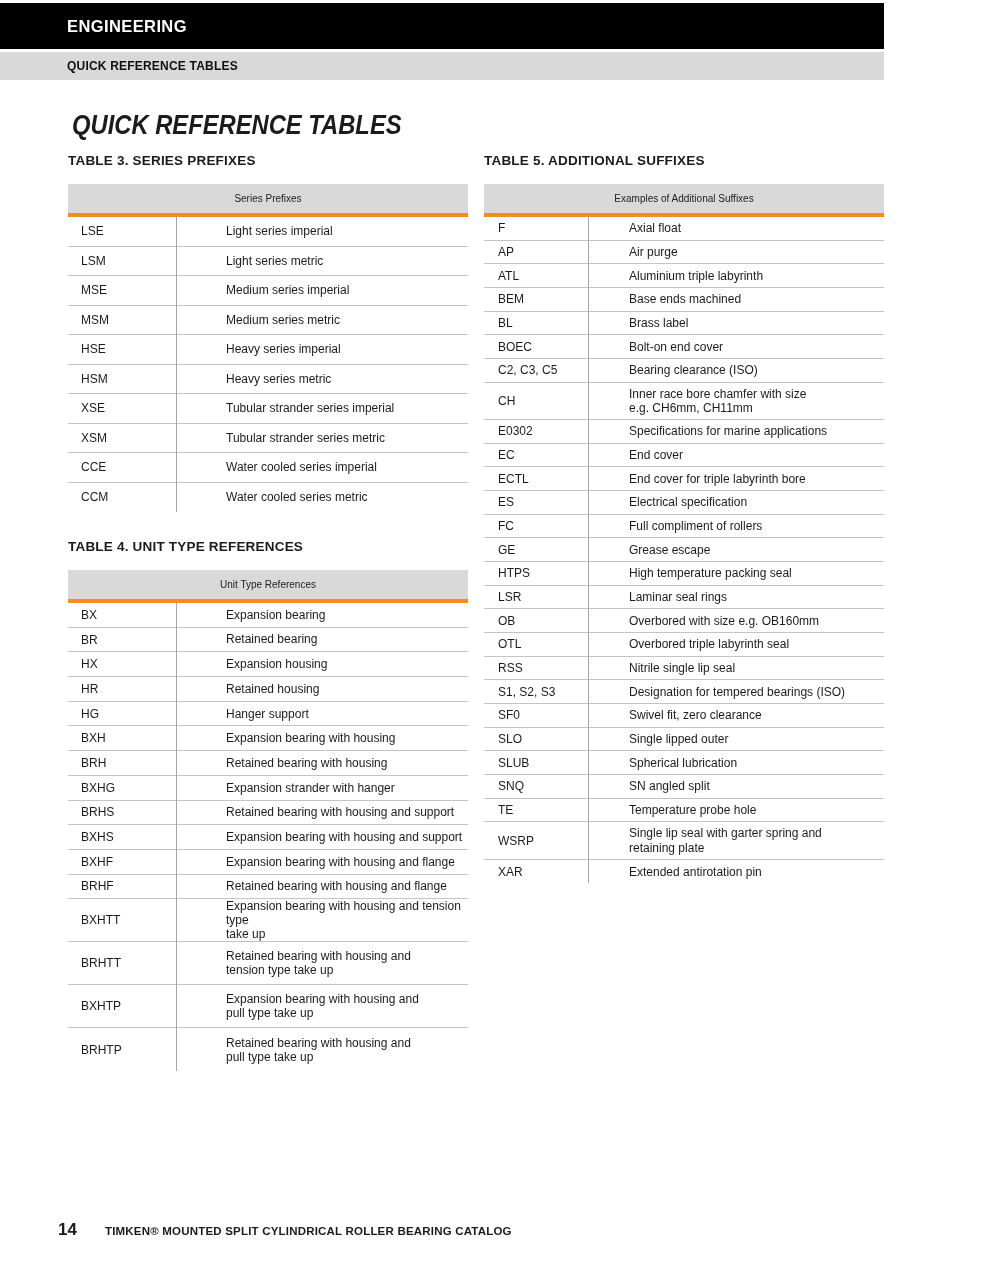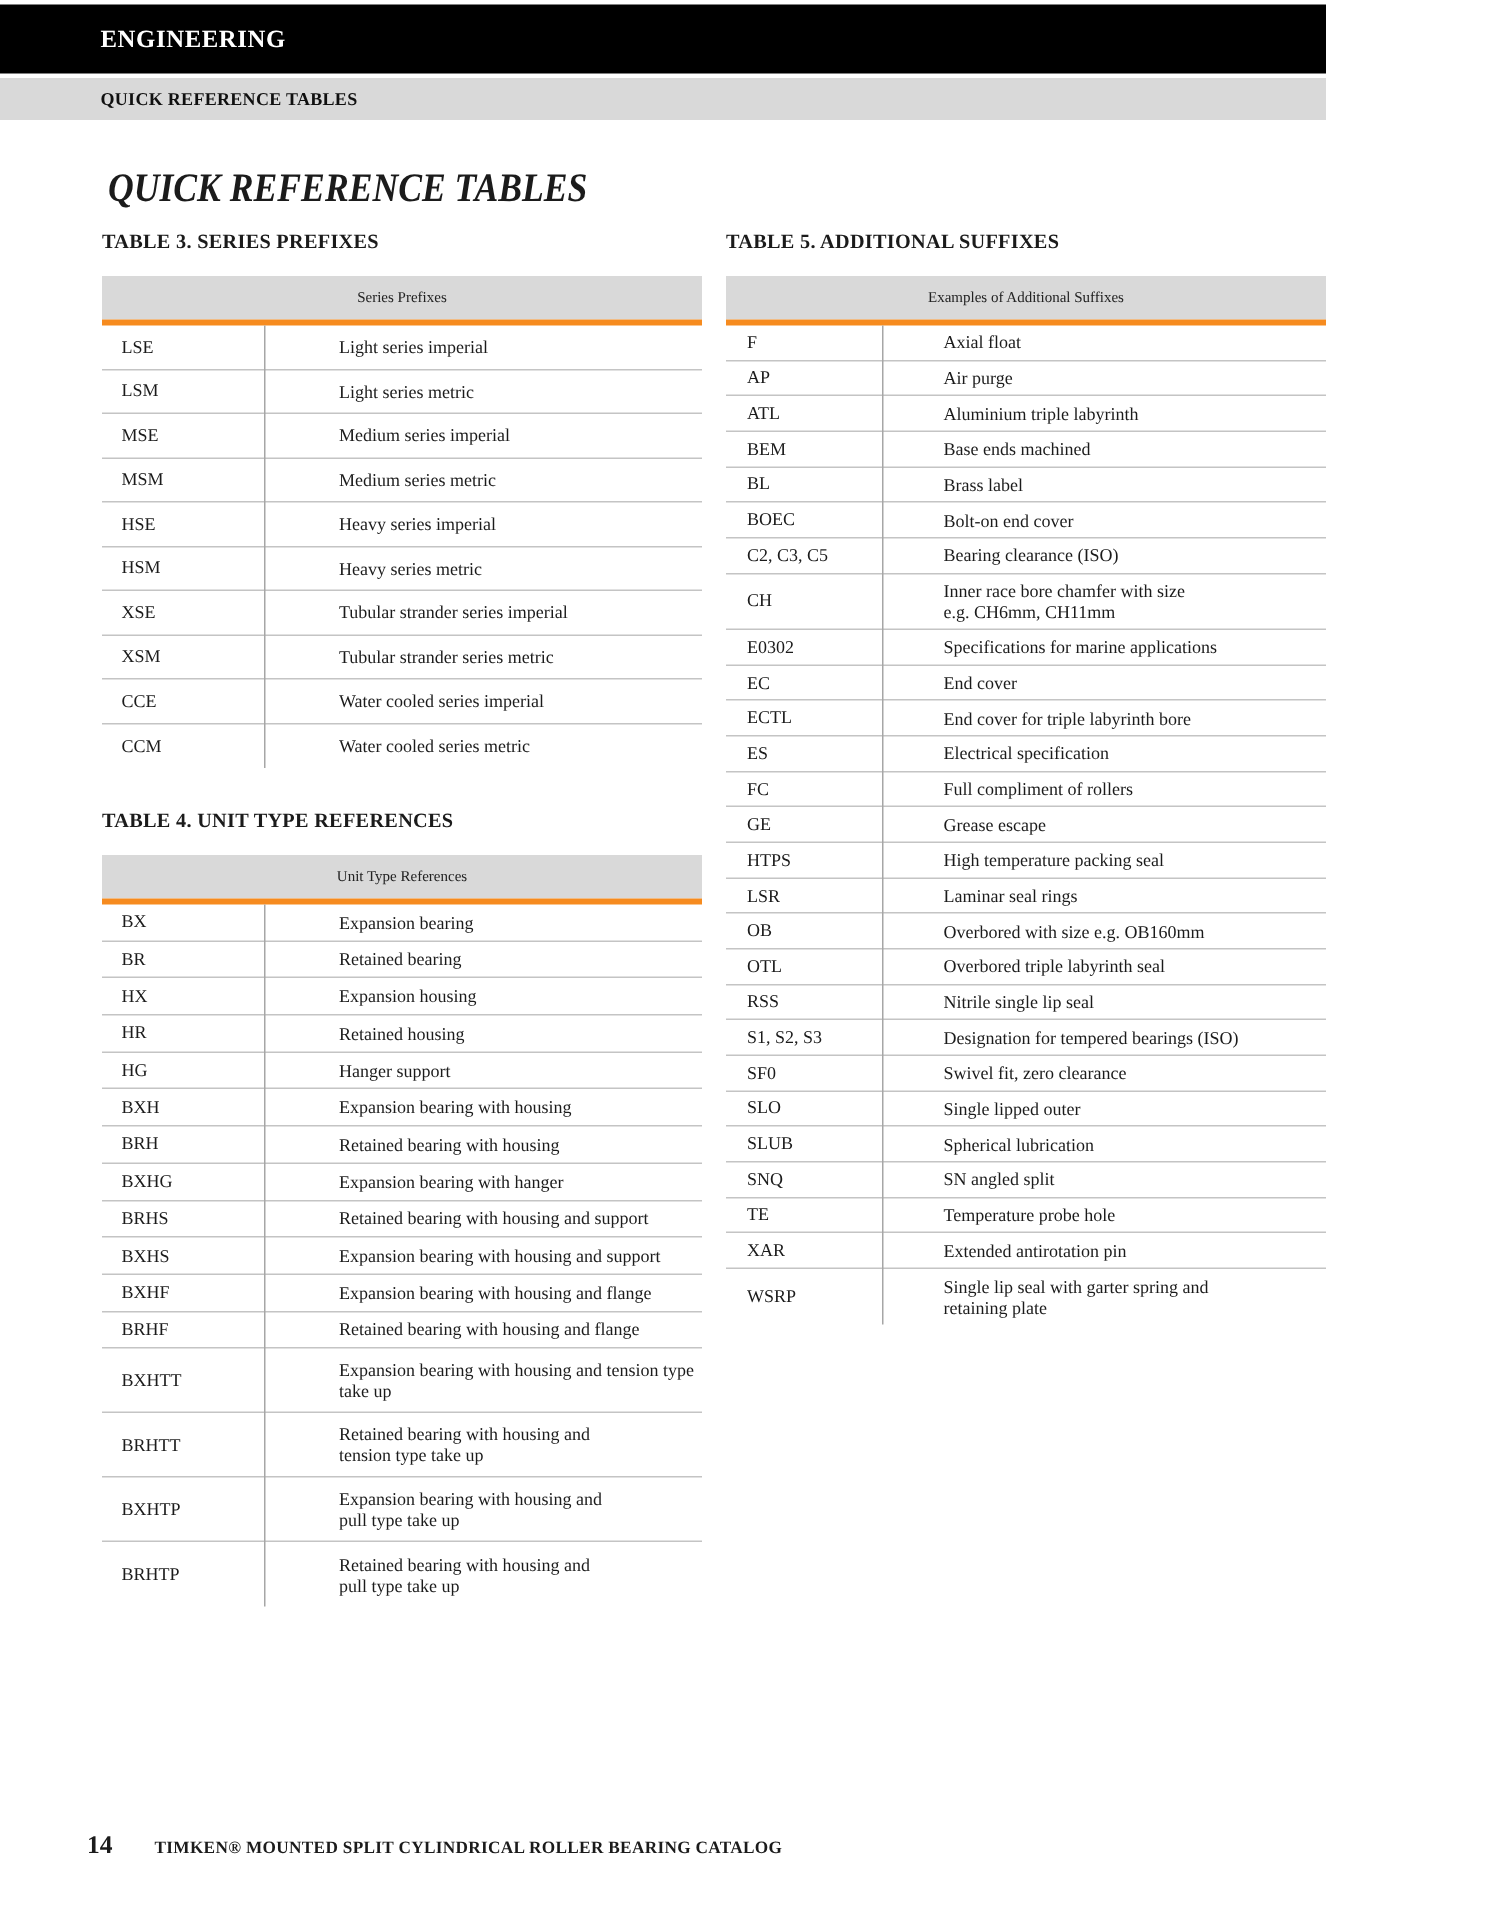--- a/index.html
+++ b/index.html
@@ -7,21 +7,21 @@
     --bar-gray:#D9D9D9;
     --row-line:#C4C4C4;
     --divider:#A6A6A6;
     --ink:#1B1B1B;
   }
   html,body{margin:0;padding:0;background:#fff;}
   #page{
     position:relative;
     width:1000px;height:1280px;
     background:#ffffff;
-    font-family:Liberation Serif, serif;
+    font-family:Liberation Sans, sans-serif;
     color:var(--ink);
     overflow:hidden;
   }
   
   #topbar{
     position:absolute;left:0;top:3px;width:884px;height:46px;
     background:#000;color:#fff;
     display:flex;align-items:center;
     padding-left:67px;box-sizing:border-box;
     font-weight:bold;font-size:16.5px;letter-spacing:.4px;
@@ -187,21 +187,21 @@
         <div class="row">
           <div class="code">BXH</div>
           <div class="desc">Expansion bearing with housing</div>
         </div>
         <div class="row">
           <div class="code">BRH</div>
           <div class="desc">Retained bearing with housing</div>
         </div>
         <div class="row">
           <div class="code">BXHG</div>
-          <div class="desc">Expansion bearing with hanger</div>
+          <div class="desc">Expansion strander with hanger</div>
         </div>
         <div class="row">
           <div class="code">BRHS</div>
           <div class="desc">Retained bearing with housing and support</div>
         </div>
         <div class="row">
           <div class="code">BXHS</div>
           <div class="desc">Expansion bearing with housing and support</div>
         </div>
         <div class="row">
@@ -336,29 +336,29 @@
           <div class="desc">Spherical lubrication</div>
         </div>
         <div class="row">
           <div class="code">SNQ</div>
           <div class="desc">SN angled split</div>
         </div>
         <div class="row">
           <div class="code">TE</div>
           <div class="desc">Temperature probe hole</div>
         </div>
-        <div class="row">
-          <div class="code">XAR</div>
-          <div class="desc">Extended antirotation pin</div>
-        </div>
         <div class="row multi">
           <div class="code">WSRP</div>
           <div class="desc">Single lip seal with garter spring and
 retaining plate</div>
         </div>
+        <div class="row">
+          <div class="code">XAR</div>
+          <div class="desc">Extended antirotation pin</div>
+        </div>
       </div>
   </div>
 
   <div id="footer">
     <span class="page-num">14</span>
     <span class="footer-text">TIMKEN® MOUNTED SPLIT CYLINDRICAL ROLLER BEARING CATALOG</span>
   </div>
 
 </div>
 

